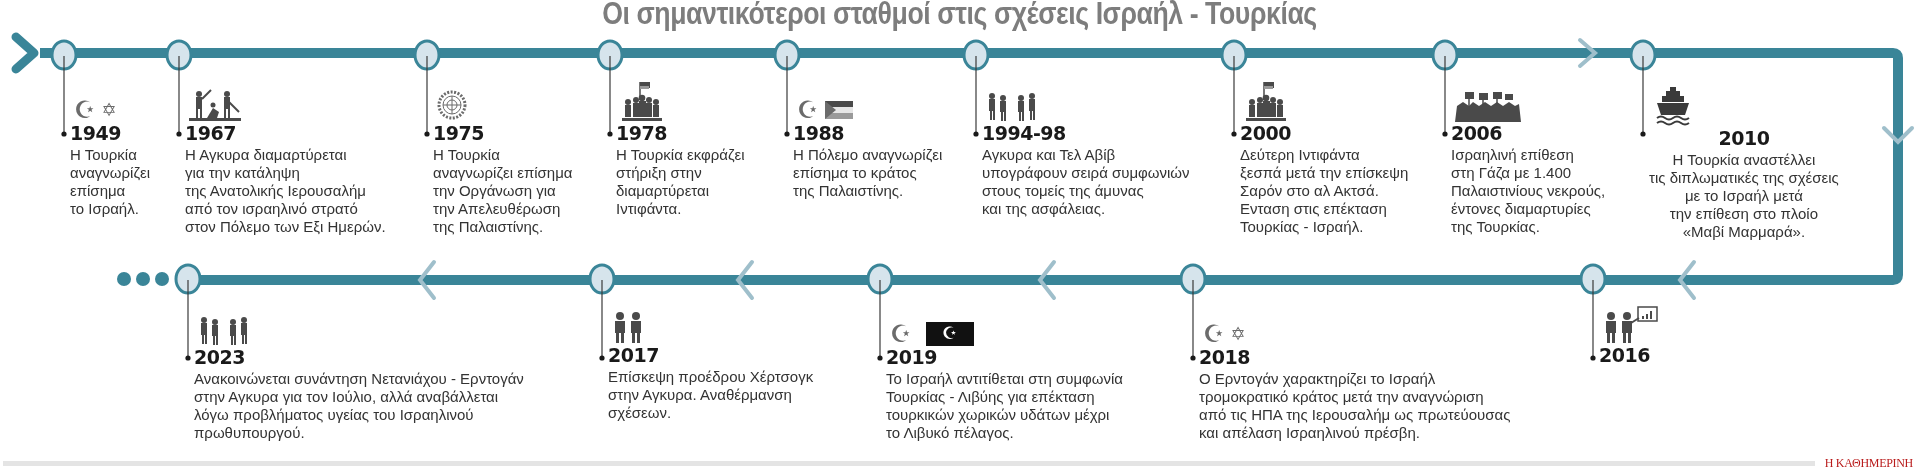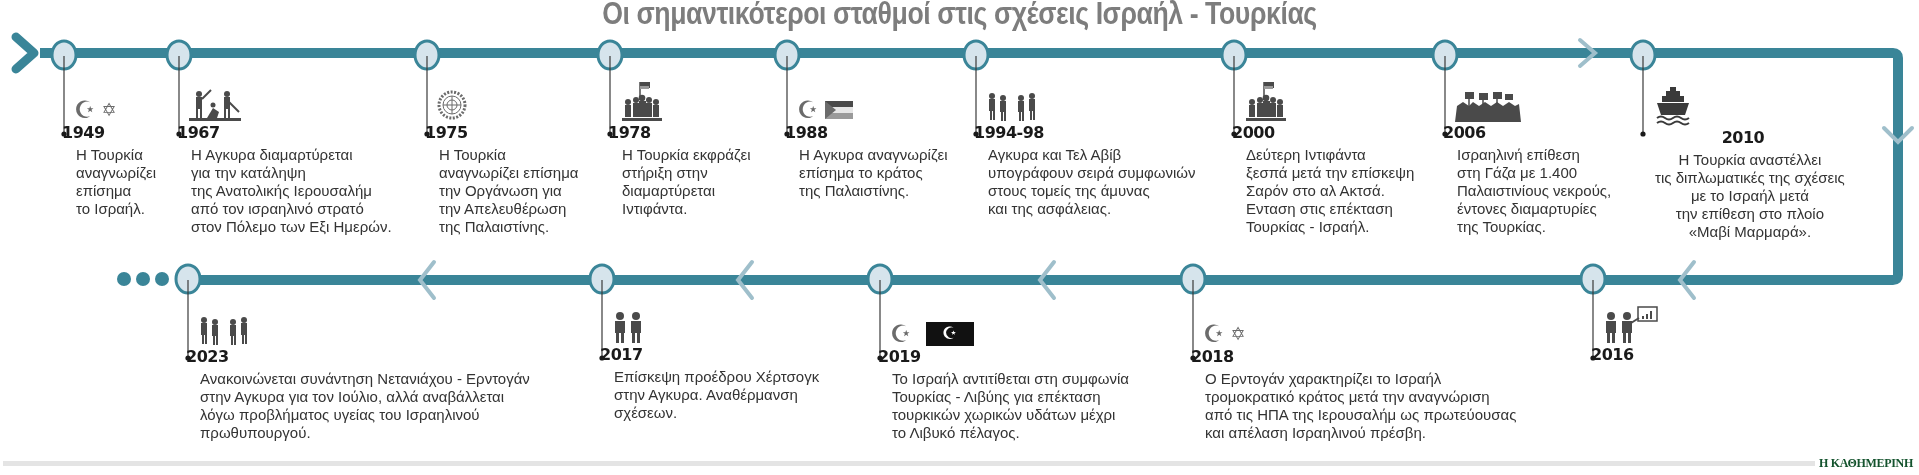--- a/index.html
+++ b/index.html
@@ -1,24 +1,24 @@
 <!DOCTYPE html>
 <html><head>
 <meta charset="utf-8">
 <style>
   html, body { margin:0; padding:0; background:#ffffff; }
   body { width:1919px; height:475px; position:relative; overflow:hidden; font-family:"Liberation Sans", sans-serif; color:#3a3a3a; }
   .title { position:absolute; left:0; width:1919px; top:-4px; text-align:center; font-family:"Liberation Sans", sans-serif; font-weight:bold; font-size:31px; color:#7d7d7d; letter-spacing:-0.5px; transform:scaleX(0.86); transform-origin:50% 0; }
   svg.track { position:absolute; left:0; top:0; }
   .event { position:absolute; }
   .event .icon { height:34px; display:flex; align-items:flex-end; gap:6px; margin-left:12px; }
-  .event .year { font-family:"DejaVu Sans", sans-serif; font-weight:bold; font-size:16px; color:#1a1a1a; margin-left:0; line-height:22px; letter-spacing:-0.5px; }
-  .event .desc { font-size:15px; line-height:18px; color:#333; margin-left:14px; margin-top:2px; white-space:pre-line; }
+  .event .year { font-family:"DejaVu Sans", sans-serif; font-weight:bold; font-size:19px; color:#1a1a1a; margin-left:8px; line-height:22px; letter-spacing:-0.5px; }
+  .event .desc { font-size:15px; line-height:18px; color:#333; margin-left:8px; margin-top:2px; white-space:pre-line; }
   .footer-bar { position:absolute; left:3px; top:461px; width:1812px; height:5px; background:#e4e4e4; }
-  .brand { position:absolute; right:6px; top:456px; font-family:"Liberation Serif", serif; font-weight:bold; font-size:12px; color:#14532d; letter-spacing:-0.3px; }
+  .brand { position:absolute; right:6px; top:456px; font-family:"Liberation Serif", serif; font-weight:normal; font-size:12px; color:#b91c1c; letter-spacing:-0.3px; }
   .i-crescent { font-size:24px; color:#6b6b6b; line-height:24px; }
   .i-star6 { font-size:18px; color:#6b6b6b; line-height:24px; }
 </style>
 </head>
 <body>
 
 <div class="title">Οι σημαντικότεροι σταθμοί στις σχέσεις Ισραήλ - Τουρκίας</div>
 
 <svg class="track" width="1919" height="475" viewBox="0 0 1919 475">
 
@@ -183,21 +183,21 @@
   <div class="icon">
     <span class="i-crescent">☪</span>
     <svg width="28" height="18" viewBox="0 0 28 18" style="margin-bottom:3px;">
         <rect width="28" height="6" fill="#4a4a4a"></rect>
         <rect y="6" width="28" height="6" fill="#e6e6e6"></rect>
         <rect y="12" width="28" height="6" fill="#9a9a9a"></rect>
         <path d="M0 0 L11 9 L0 18 Z" fill="#6b6b6b"></path>
       </svg>
   </div>
   <div class="year">1988</div>
-  <div class="desc">Η Αγκυρα αναγνωρίζει
+  <div class="desc">Η Πόλεμο αναγνωρίζει
 επίσημα το κράτος
 της Παλαιστίνης.</div>
 </div>
 
 <div class="event" style="left:974px; top:88px;">
   <div class="icon">
     <svg width="54" height="30" viewBox="0 0 54 30">
         <g fill="#4a4a4a">
           <circle cx="6" cy="4" r="3"></circle>
           <rect x="3" y="7" width="6" height="12"></rect>

